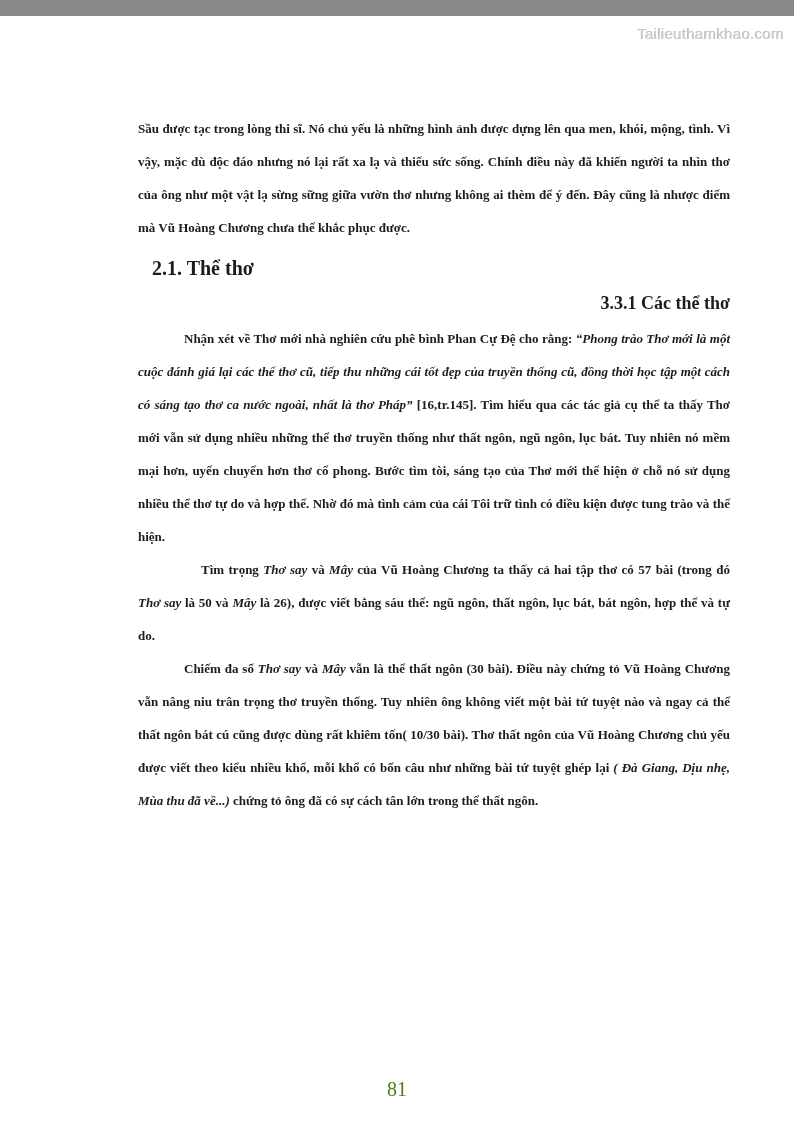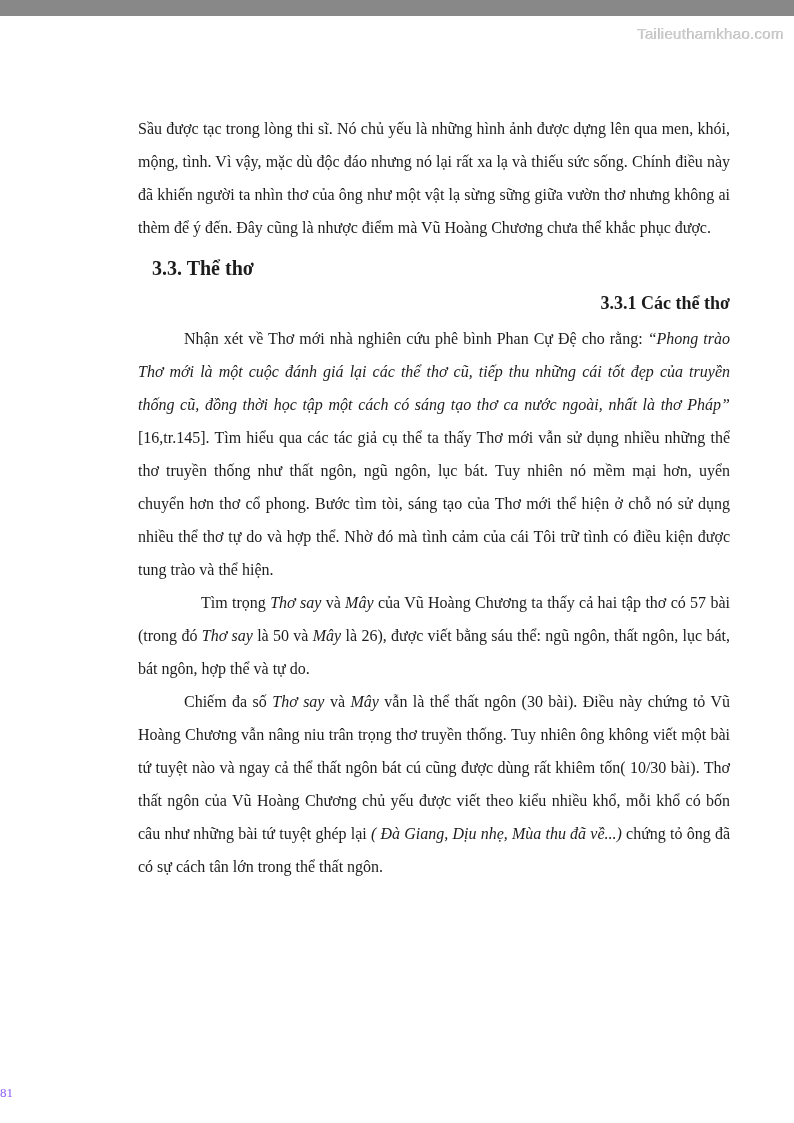--- a/index.html
+++ b/index.html
@@ -24,23 +24,24 @@
     text-shadow: 0.5px 0.5px 0 #ffffff, -0.5px -0.5px 0 #b5b5b5;
     letter-spacing: 0.3px;
   }
   .content {
     position: absolute;
     top: 96px;
     left: 138px;
     width: 592px;
   }
   .para {
-    font-size: 16px;
+    font-size: 13px;
     line-height: 33px;
     text-align: justify;
+    font-weight: bold;
   }
   .para i { font-style: italic; }
   .indent-1 { text-indent: 46px; }
   .indent-2 { text-indent: 63px; }
   .h-section {
     font-size: 20px;
     font-weight: bold;
     line-height: 33px;
     margin: 8px 0 2px 14px;
   }
@@ -49,37 +50,37 @@
     font-weight: bold;
     line-height: 33px;
     margin: 2px 0 2px 44px;
     text-align: right;
   }
   .page-number {
     position: absolute;
     bottom: 38px;
     left: 0;
     width: 100%;
-    text-align: left;
-    font-size: 13px;
-    color: #8b5cf6;
+    text-align: center;
+    font-size: 20px;
+    color: #4d7c0f;
   }
 </style>
 </head>
 <body>
 
 <div class="page">
 
   <div class="watermark">Tailieuthamkhao.com</div>
 
   <div class="content">
 
     <p class="para"><span>Sầu được tạc trong lòng thi sĩ. Nó chủ yếu là những hình ảnh được dựng lên qua men, khói, mộng, tình. Vì vậy, mặc dù độc đáo nhưng nó lại rất xa lạ và thiếu sức sống. Chính điều này đã khiến người ta nhìn thơ của ông như một vật lạ sừng sững giữa vườn thơ nhưng không ai thèm để ý đến. Đây cũng là nhược điểm mà Vũ Hoàng Chương chưa thể khắc phục được.</span></p>
 
-    <h2 class="h-section">3.3. Thể thơ</h2>
+    <h2 class="h-section">2.1. Thể thơ</h2>
 
     <h3 class="h-subsection">3.3.1 Các thể thơ</h3>
 
     <p class="para indent-1"><span>Nhận xét về Thơ mới  nhà nghiên cứu phê bình Phan Cự Đệ cho rằng: </span><i>“Phong trào Thơ mới là một cuộc đánh giá lại các thể thơ cũ, tiếp thu những cái tốt đẹp của truyền thống cũ, đồng thời học tập một cách có sáng tạo thơ ca nước ngoài, nhất là thơ Pháp”</i><span> [16,tr.145]. Tìm hiểu qua các tác giả cụ thể ta thấy Thơ mới vẫn sử dụng nhiều những thể thơ truyền thống như thất ngôn, ngũ ngôn, lục bát. Tuy nhiên nó mềm mại hơn, uyển chuyển hơn thơ cổ phong. Bước tìm tòi, sáng tạo của Thơ mới thể hiện ở chỗ nó sử dụng nhiều thể thơ tự do và hợp thể. Nhờ đó mà tình cảm của cái Tôi trữ tình có điều kiện được tung trào và thể hiện.</span></p>
 
     <p class="para indent-2"><span>Tìm trọng </span><i>Thơ say</i><span> và </span><i>Mây</i><span> của Vũ Hoàng Chương ta thấy cả hai tập thơ có 57 bài (trong đó </span><i>Thơ say</i><span> là 50 và </span><i>Mây</i><span> là 26), được viết bằng sáu thể: ngũ ngôn, thất ngôn, lục bát, bát ngôn, hợp thể và tự do.</span></p>
 
     <p class="para indent-1"><span>Chiếm đa số </span><i>Thơ say</i><span> và </span><i>Mây</i><span> vẫn là thể thất ngôn (30 bài). Điều này chứng tỏ Vũ Hoàng Chương vẫn nâng niu trân trọng thơ truyền thống. Tuy nhiên ông không viết một bài tứ tuyệt nào và ngay cả thể thất ngôn bát cú cũng được dùng rất khiêm tốn( 10/30 bài). Thơ thất ngôn của Vũ Hoàng Chương chủ yếu được viết theo kiểu nhiều khổ, mỗi khổ có bốn câu như những bài tứ tuyệt ghép lại </span><i>( Đà Giang, Dịu nhẹ, Mùa thu đã về...)</i><span> chứng tỏ ông đã có sự cách tân lớn trong thể thất ngôn.</span></p>
 
   </div>

